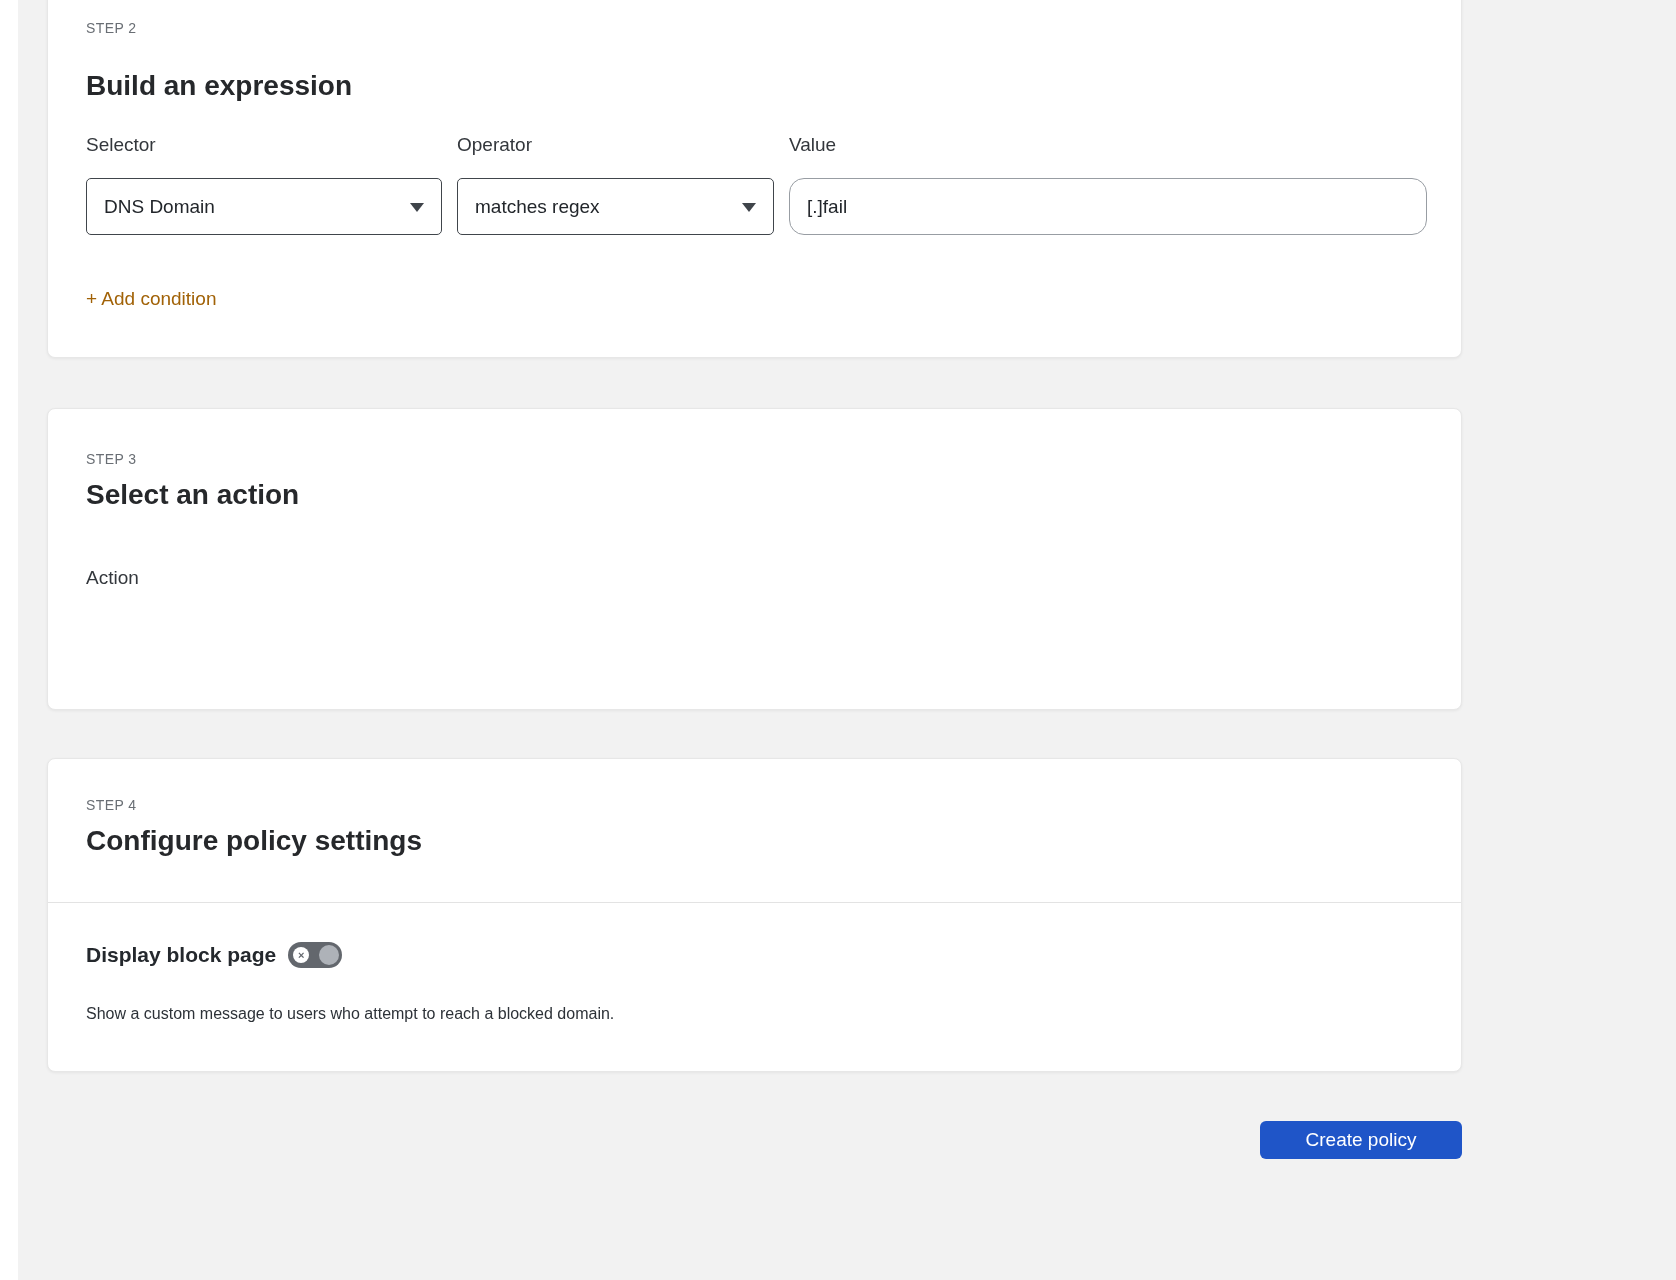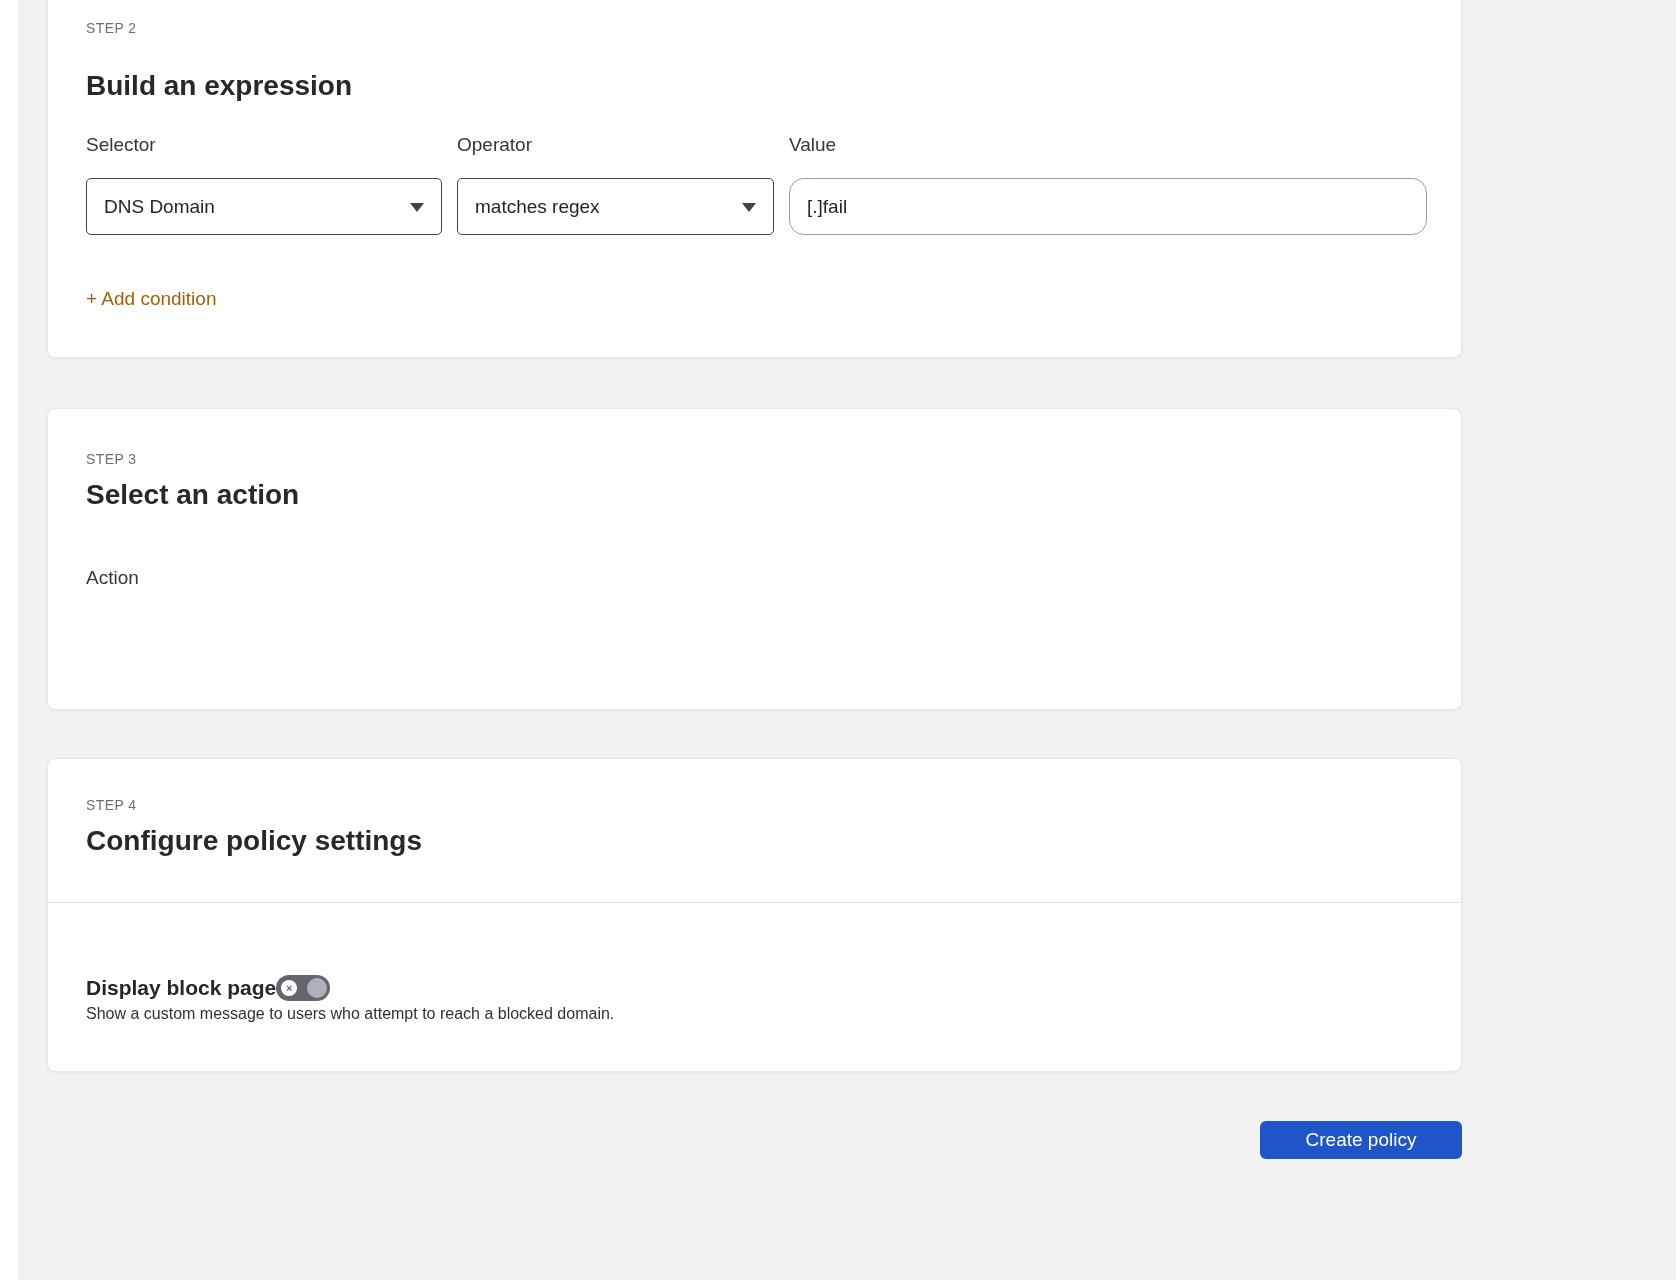--- a/index.html
+++ b/index.html
@@ -83,21 +83,21 @@
     text-decoration: none; cursor: pointer;
   }
 
   .divider {
     position: absolute; left: 0; right: 0; height: 1px;
     background: #e3e3e3;
   }
 
   .toggle-row {
     position: absolute; left: 38px;
-    display: flex; align-items: center; gap: 0; margin-top: 33px;
+    display: flex; align-items: center; gap: 12px;
   }
   .toggle-label {
     font-size: 21px; font-weight: 700; color: #24282d;
   }
   .toggle {
     position: relative;
     width: 54px; height: 26px;
     background: #63676d;
     border-radius: 13px;
     cursor: pointer;

